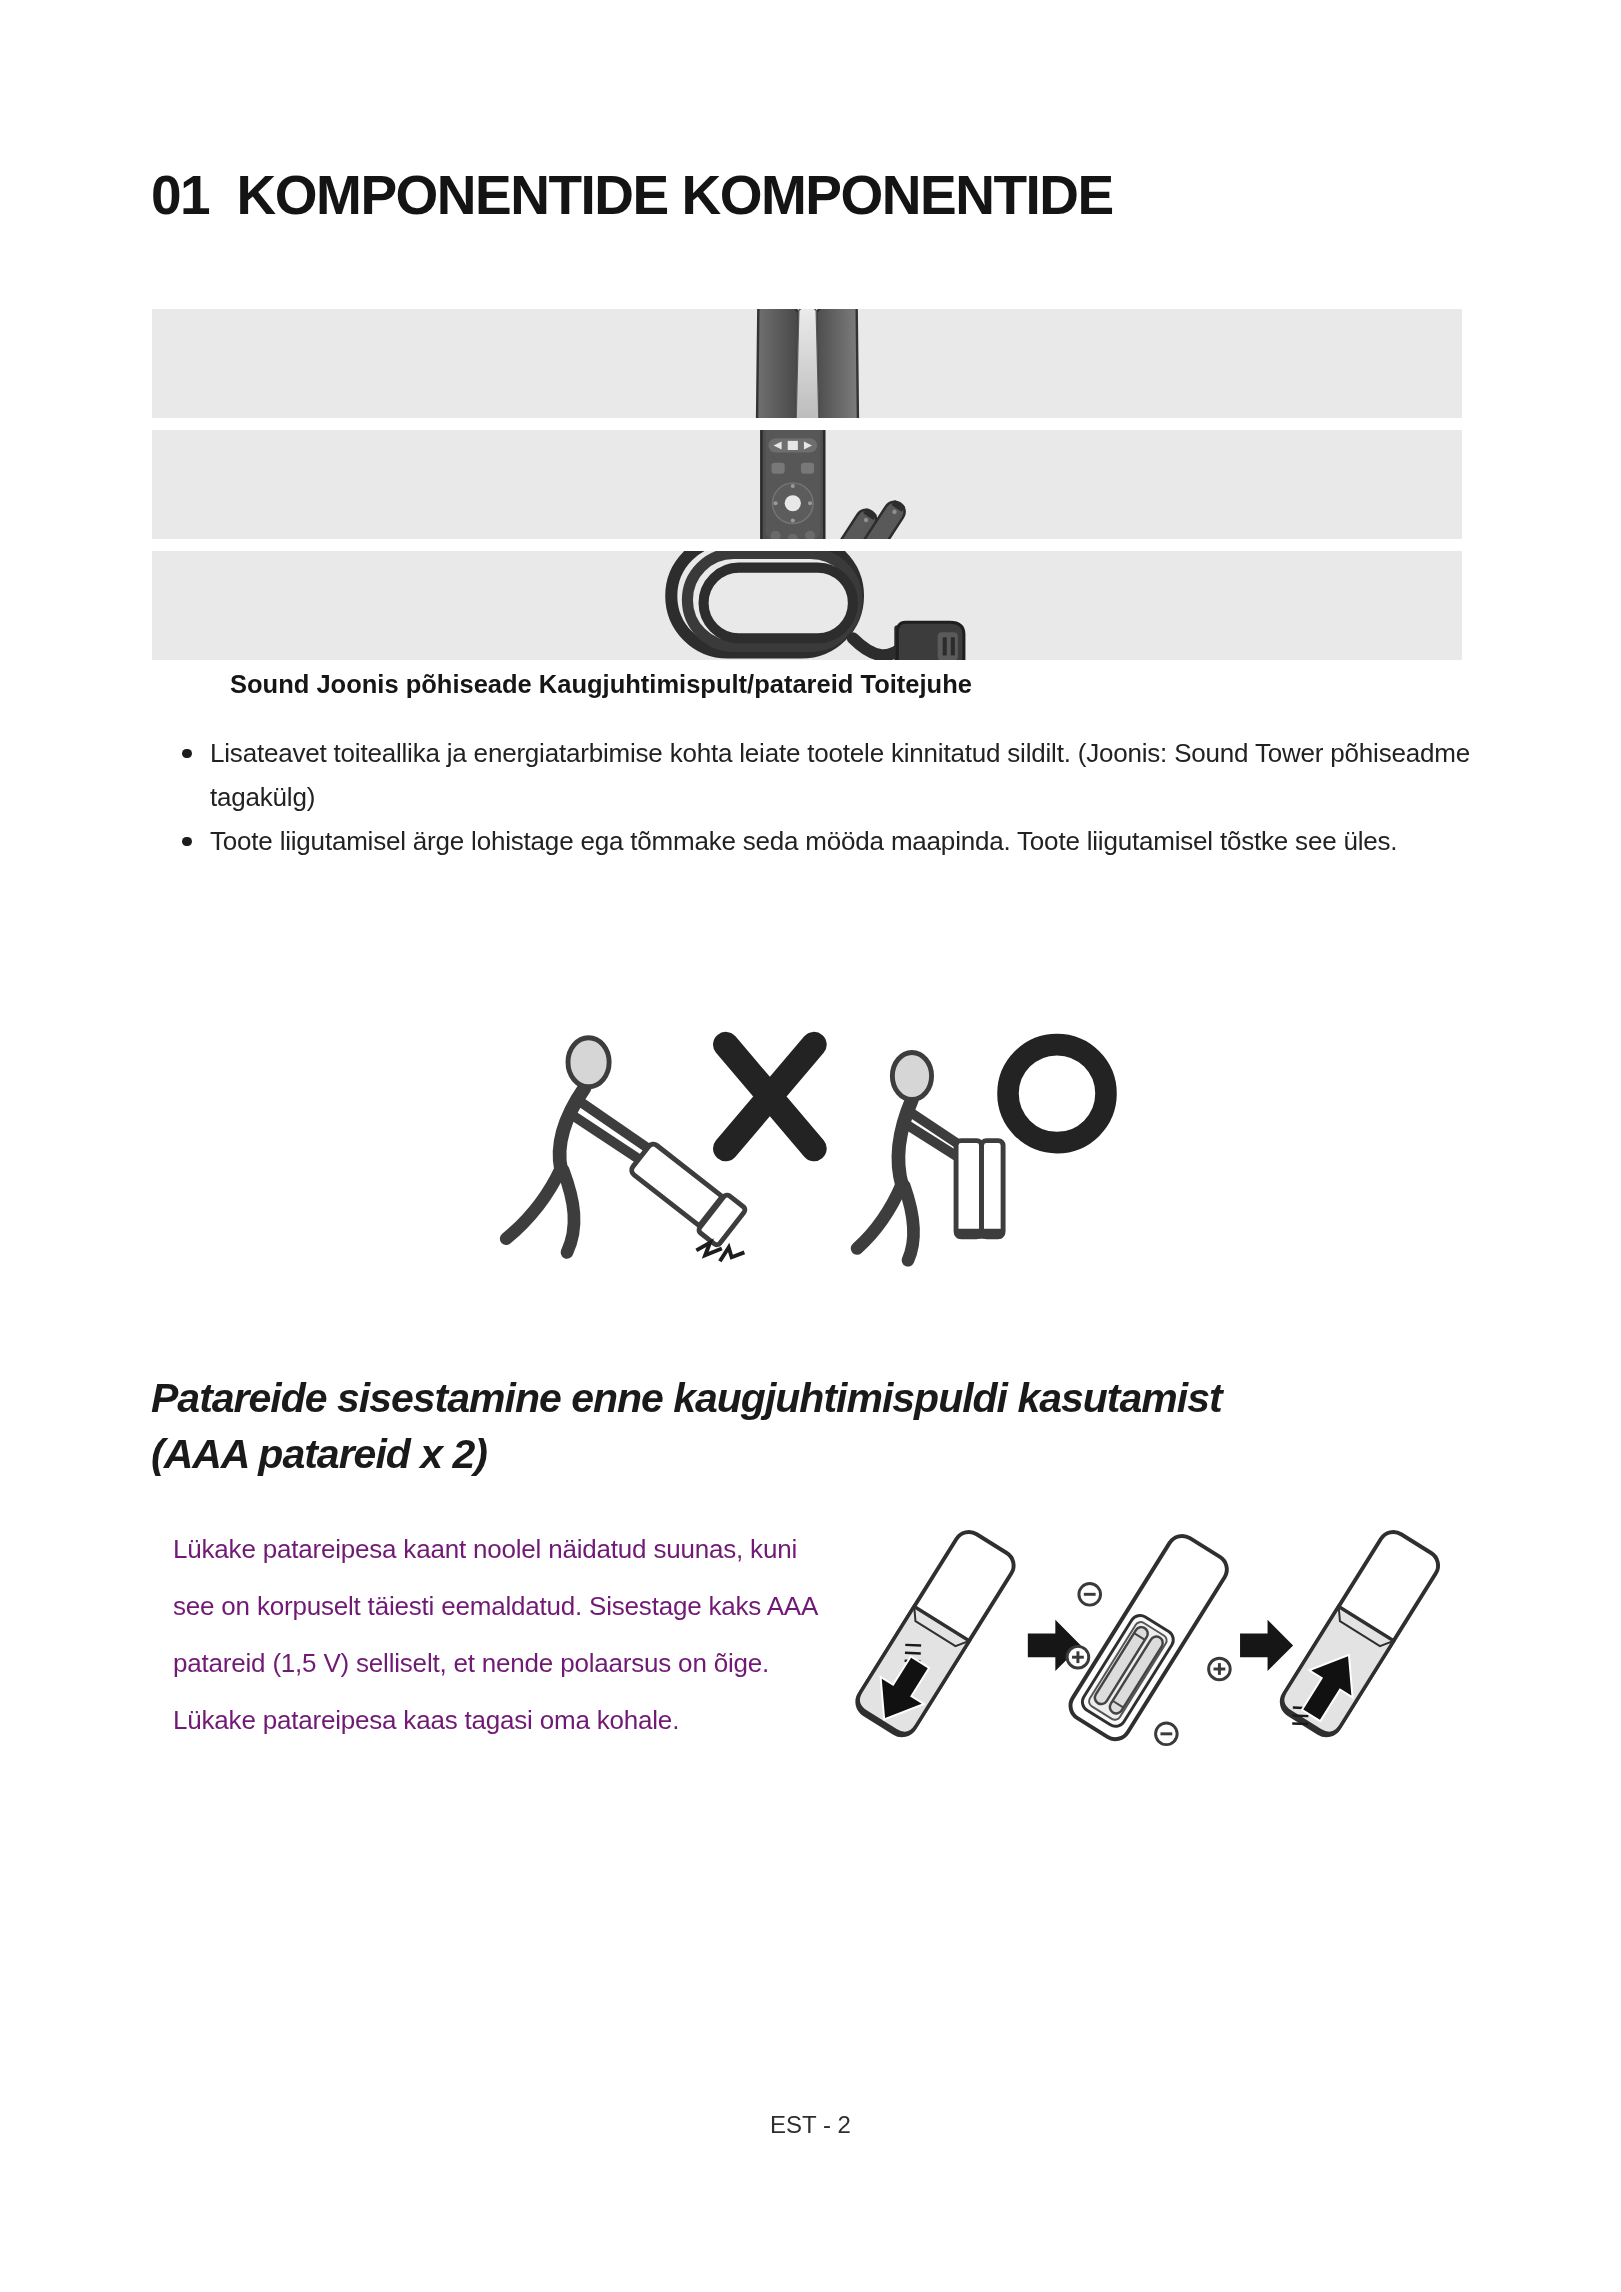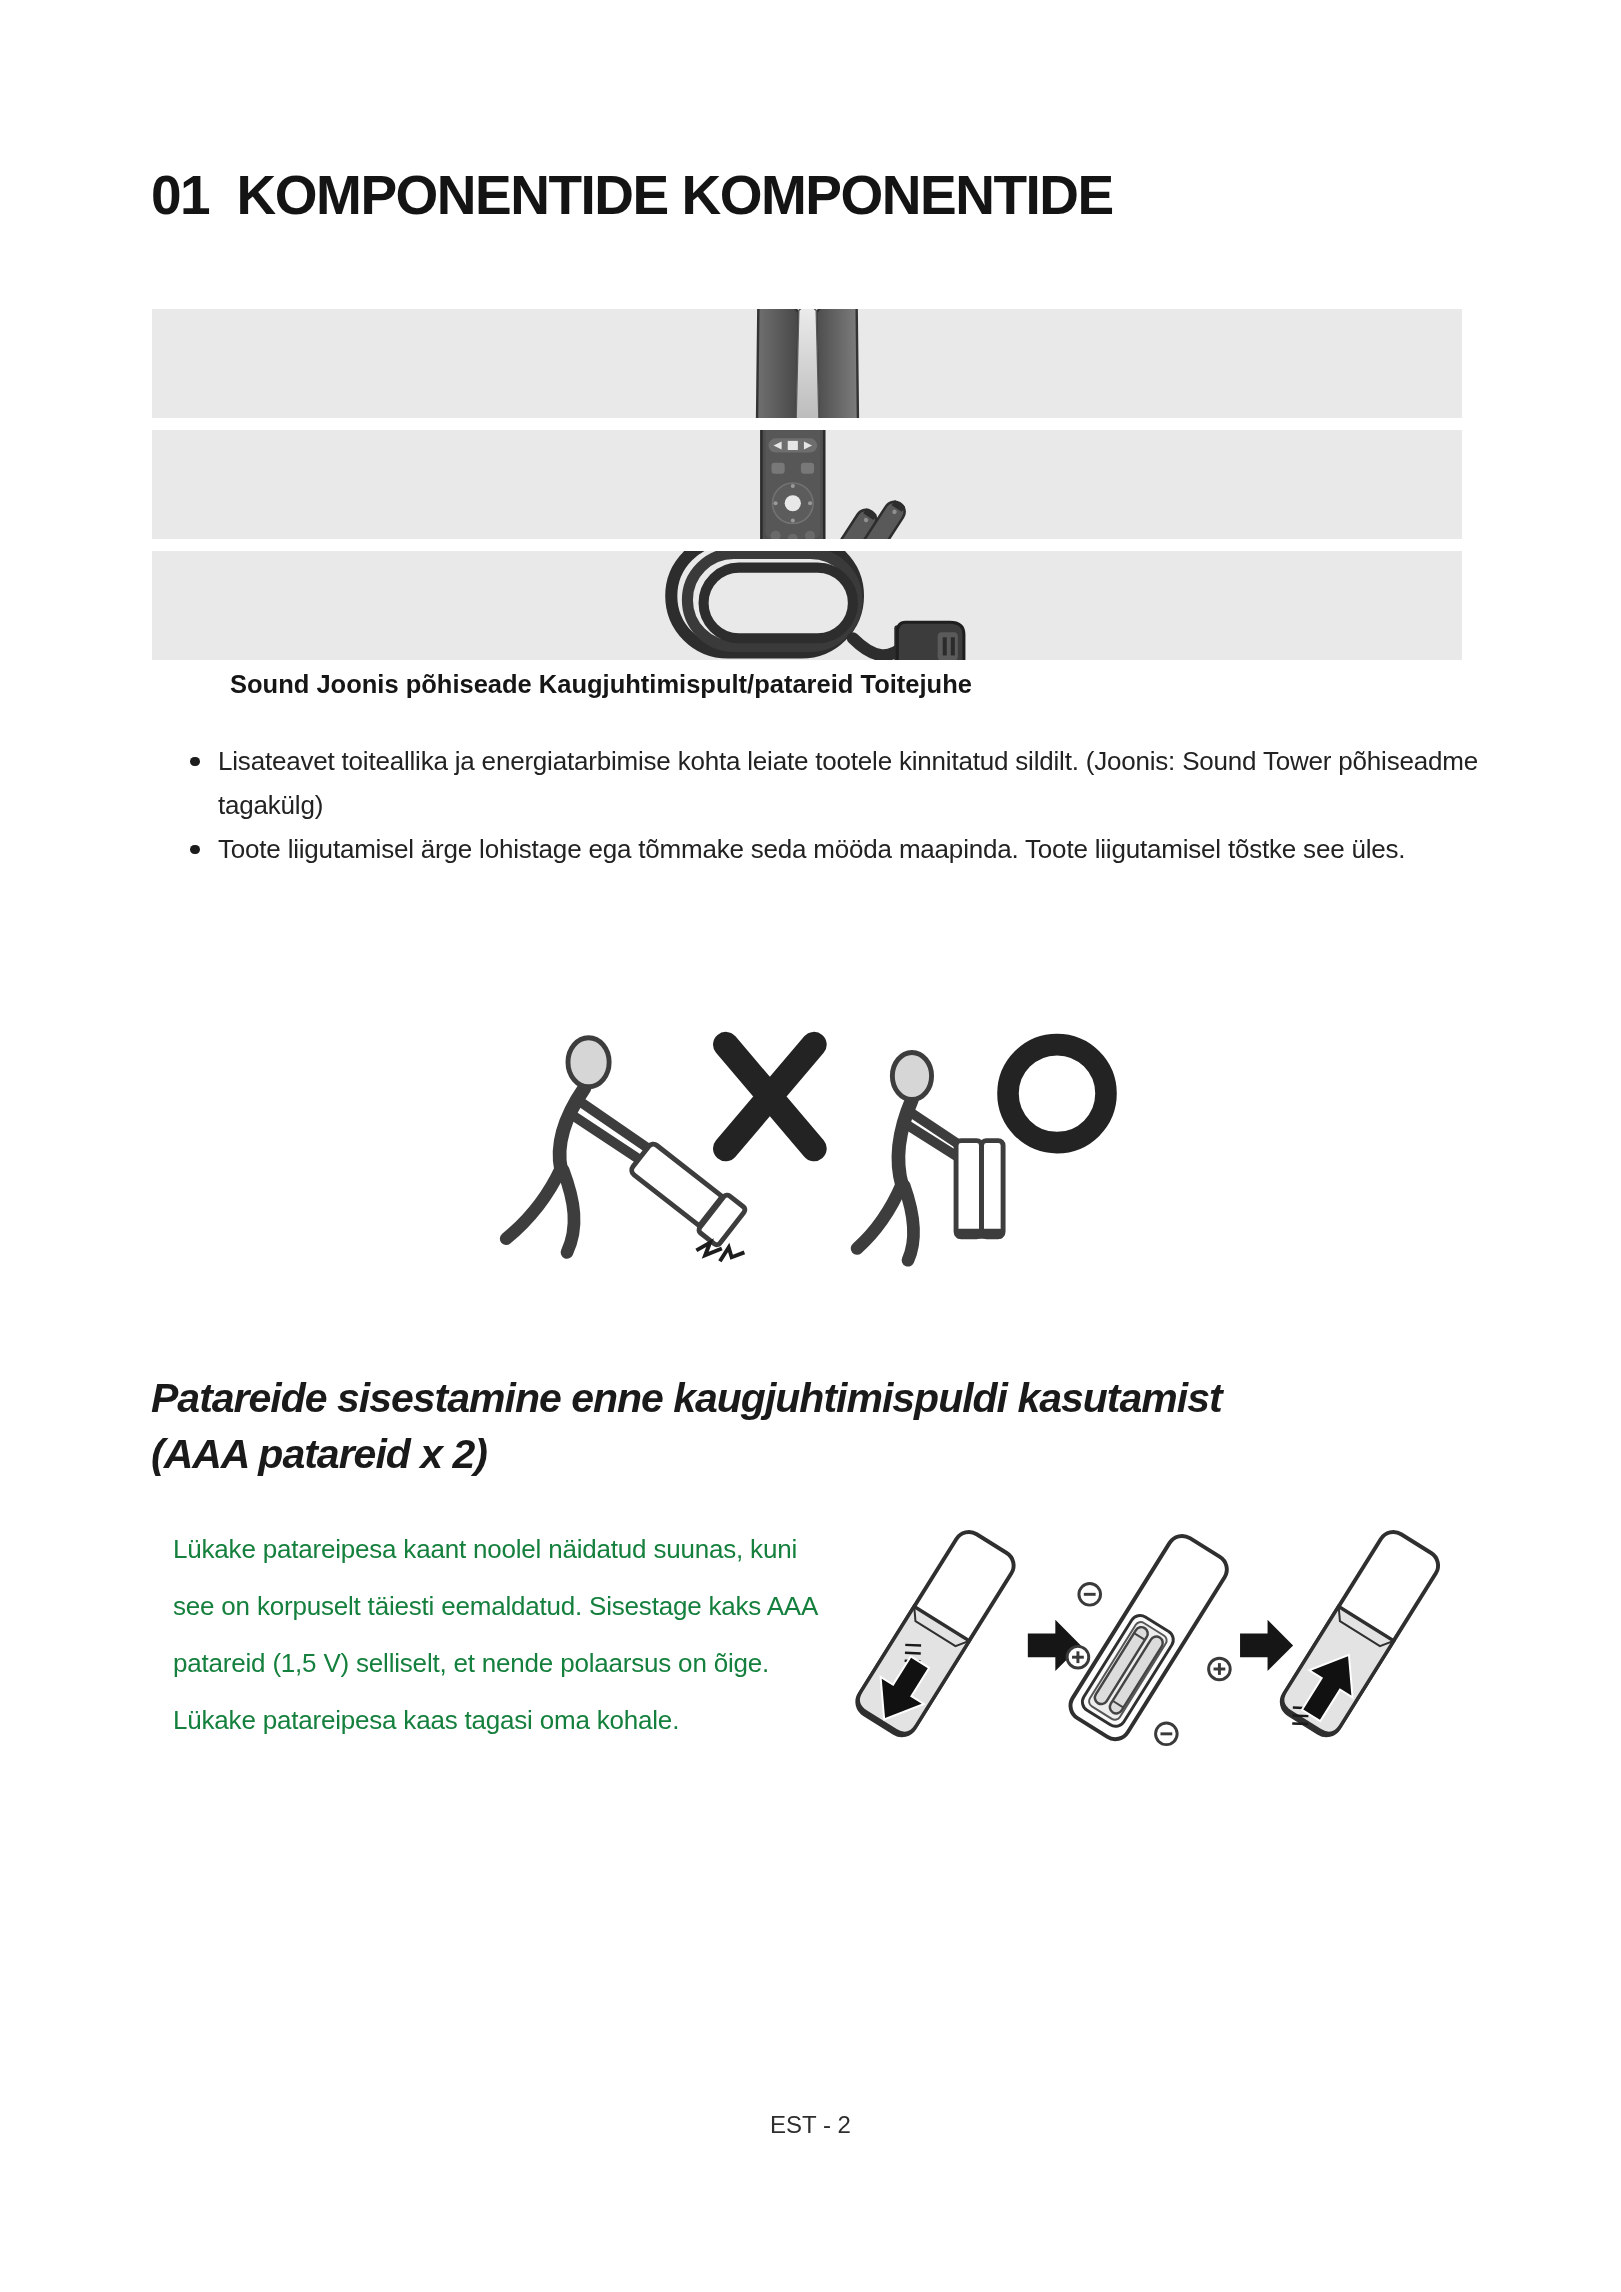--- a/index.html
+++ b/index.html
@@ -20,36 +20,36 @@
   }
   .panel {
     flex:1; background:#e9e9e9; display:flex; align-items:center; justify-content:center;
     overflow:hidden;
   }
   .caption {
     position:absolute; left:230px; top:670px; font-size:25.5px; font-weight:700;
     color:#161616; white-space:nowrap;
   }
   .notes {
-    position:absolute; left:173px; top:727px; width:1306px; margin:12px; padding:0;
+    position:absolute; left:173px; top:727px; width:1306px; margin:4px; padding:0;
     list-style:none; font-size:26px; line-height:44px; letter-spacing:-0.2px; color:#222;
   }
   .notes li { position:relative; padding-left:33px; }
   .notes li::before {
     content:""; position:absolute; left:4.9px; top:17.6px; width:9.8px; height:9.8px;
     border-radius:50%; background:#1c1c1c;
   }
   .figure-move { position:absolute; left:469px; top:1002px; width:686px; height:292px; }
   .section-heading {
     position:absolute; left:151px; top:1370px; margin:0;
     font-size:41px; font-weight:700; line-height:56px; letter-spacing:-1px; color:#1a1a1a;font-style:italic;
   }
   .battery-text {
     position:absolute; left:173px; top:1521px; width:659px;
-    font-size:26px; line-height:57px; letter-spacing:-0.2px; color:#15803d;
+    font-size:26px; line-height:57px; letter-spacing:-0.2px; color:#701a75;
   }
   .figure-battery { position:absolute; left:849px; top:1507px; width:619px; height:267px; }
   .footer {
     position:absolute; left:0; top:2111px; width:100%; text-align:center;
     font-size:24px; color:#2e2e2e;
   }
   svg { display:block; }
 </style>
 </head>
 <body>

